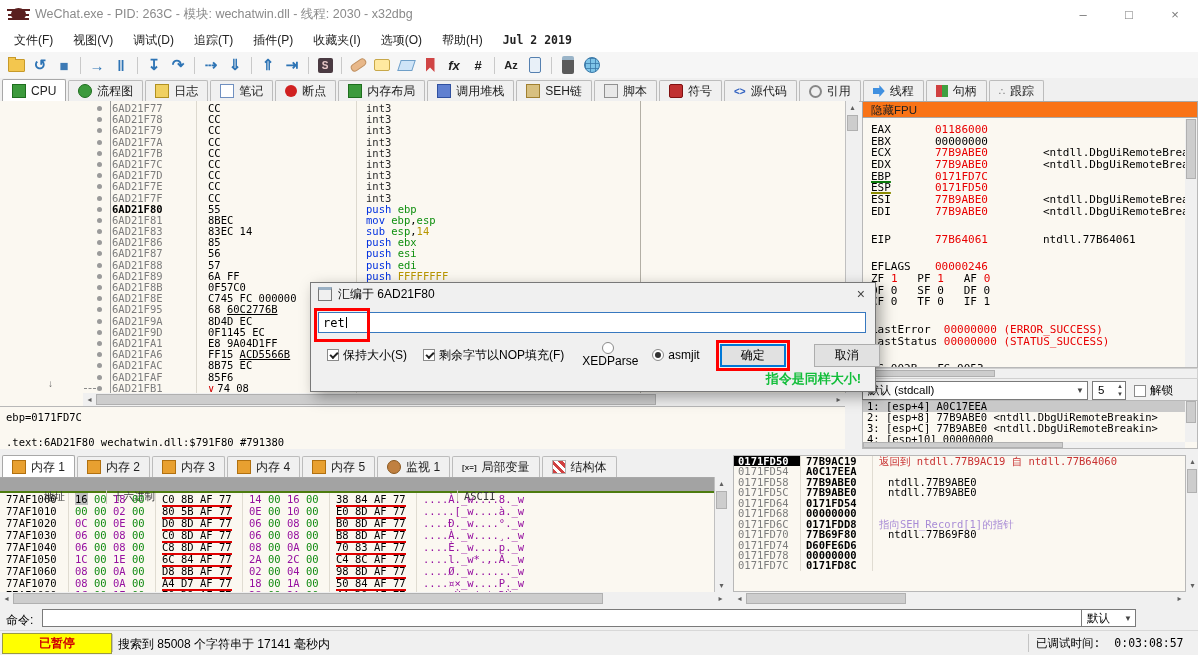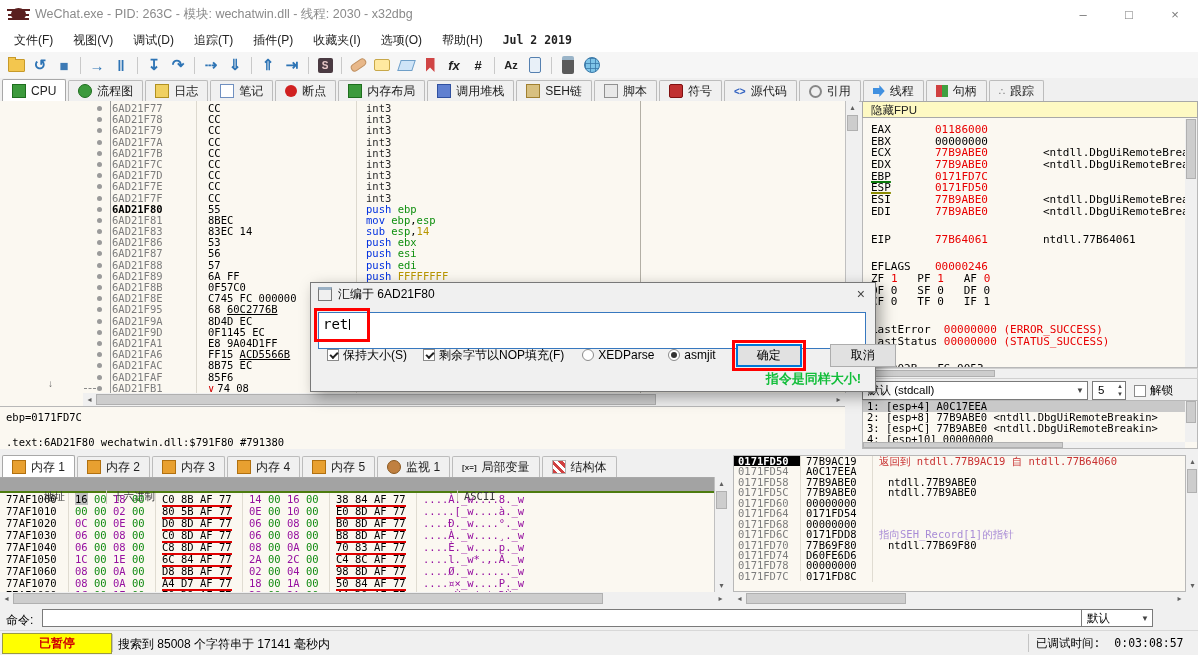--- a/index.html
+++ b/index.html
@@ -105,21 +105,21 @@
   .dis-vscroll{left:845px;top:0;width:13px;height:292px;border-left:1px solid #c0c0c0;}
   .dis-hrow{position:absolute;left:0;top:292px;width:845px;height:13px;background:#fbf8f1;}
   .dis-hscroll{left:83px;top:0;width:762px;height:13px;}
   .infobox{position:absolute;left:0;top:305px;width:845px;height:43px;background:#fbf8f1;
            border-top:1px solid #b8b8b8;font-family:"DejaVu Sans Mono",monospace;font-size:10.5px;
            color:#000;padding:4px 0 0 6px;box-sizing:border-box;}
   .infobox .l2{margin-top:13px;}
 
   
   .registers{position:absolute;left:862px;top:0;width:336px;height:348px;}
-  .fpu{position:absolute;left:0;top:0;width:336px;height:17px;background:#fef9c3;border:1px solid #a8a8a8;
+  .fpu{position:absolute;left:0;top:0;width:336px;height:17px;background:#f97316;border:1px solid #a8a8a8;
        box-sizing:border-box;font-size:11.5px;color:#222;padding:1px 0 0 8px;}
   .regs{position:absolute;left:0;top:17px;width:336px;height:250px;background:#fbf8f1;
         border:1px solid #b8b8b8;border-top:none;box-sizing:border-box;
         font-family:"DejaVu Sans Mono",monospace;font-size:11px;padding:6px 0 0 8px;overflow:hidden;}
   .rrow{height:11.7px;line-height:11.7px;white-space:pre;color:#000;}
   .rgap{height:16px;}
   .rname{display:inline-block;width:64px;}
   .nu-g{text-decoration:underline;text-decoration-color:#0a7a0a;text-decoration-thickness:2px;}
   .nu-o{text-decoration:underline;text-decoration-color:#8a8a00;text-decoration-thickness:2px;}
   .rval{display:inline-block;min-width:108px;}
@@ -166,49 +166,49 @@
   .bsel{background:#c0c0c0;color:#000;}
   .masc{display:inline-block;padding-left:6px;border-left:1px solid #e0dcd2;color:#9610a0;}
   .mem-vscroll{left:714px;top:28px;width:13px;height:115px;border-left:1px solid #c0c0c0;}
   .mem-hscroll{left:0;top:143px;width:727px;height:13px;}
   .splitter{position:absolute;left:727px;top:0;width:6px;height:158px;background:#f0f0f0;}
   .stack{position:absolute;left:733px;top:6px;width:453px;height:137px;background:#fbf8f1;
          border:1px solid #b8b8b8;box-sizing:border-box;overflow:hidden;}
   .srow{height:10.45px;line-height:10.45px;font-family:"DejaVu Sans Mono",monospace;font-size:10.5px;white-space:pre;}
   .sa{display:inline-block;width:62px;padding-left:4px;color:#7c7c7c;}
   .sa.sel{background:#000;color:#fff;font-weight:bold;}
-  .sv{display:inline-block;width:66px;padding-left:5px;border-left:1px solid #e0dcd2;color:#000;}
+  .sv{display:inline-block;width:66px;padding-left:5px;border-left:1px solid #e0dcd2;color:#000;font-weight:bold;}
   .sc{padding-left:6px;border-left:1px solid #e0dcd2;}
   .cred{color:#c83232;}.cpurple{color:#a98cd6;}.cblk{color:#000;padding-left:15px;}
   .stack-vscroll{left:1186px;top:6px;width:12px;height:137px;}
   .stack-hscroll{left:733px;top:143px;width:453px;height:13px;}
 
   
   .cmdrow{position:absolute;left:0;top:607px;width:1198px;height:23px;background:#f0f0f0;}
   .cmdlbl{position:absolute;left:6px;top:5px;font-size:12px;color:#000;}
   .cmdinput{position:absolute;left:42px;top:2px;width:1076px;height:18px;background:#fff;
             border:1px solid #7a7a7a;box-sizing:border-box;}
-  .cmdcombo{position:absolute;left:1081px;top:2px;width:72px;height:18px;}
+  .cmdcombo{position:absolute;left:1081px;top:2px;width:55px;height:18px;}
   .statusbar{position:absolute;left:0;top:630px;width:1198px;height:25px;background:#f0f0f0;
              border-top:1px solid #d8d8d8;font-size:12px;}
   .badge{position:absolute;left:2px;top:2px;width:108px;height:19px;background:#ffff00;
          border:1px solid #9a9a43;color:#d00000;font-weight:bold;text-align:center;line-height:19px;}
   .smsg{position:absolute;left:118px;top:5px;color:#000;}
   .sdiv{position:absolute;top:3px;width:1px;height:18px;background:#c4c4c4;}
   .stime{position:absolute;left:1036px;top:5px;color:#000;font-family:"DejaVu Sans Mono",monospace;font-size:11.5px;}
 
   
   .dialog{position:absolute;left:310px;top:282px;width:566px;height:110px;background:#f0f0f0;
           border:1px solid #787878;box-shadow:5px 5px 14px rgba(0,0,0,.35);z-index:30;box-sizing:border-box;}
   .dlg-title{height:22px;display:flex;align-items:center;padding-left:7px;font-size:12px;color:#000;position:relative;}
   .dlg-ic{width:12px;height:10px;border:1px solid #777;border-top:3px solid #9ab0c4;margin-right:6px;flex:none;}
   .dlg-close{position:absolute;right:10px;top:3px;font-size:14px;color:#444;}
-  .dlg-input{position:absolute;left:7px;top:29px;width:548px;height:37px;background:#fff;
+  .dlg-input{position:absolute;left:7px;top:29px;width:548px;height:21px;background:#fff;
              border:1px solid #3778bf;box-sizing:border-box;font-family:"DejaVu Sans Mono",monospace;
-             font-size:14px;padding:3px 0 0 4px;}
+             font-size:12px;padding:3px 0 0 4px;}
   .caret{display:inline-block;width:1px;height:11px;background:#000;margin-left:1px;vertical-align:-1px;}
   .anno{position:absolute;border:3px solid #ff0000;pointer-events:none;z-index:40;}
   .anno-input{left:3px;top:25px;width:50px;height:28px;}
   .dlg-opts{position:absolute;left:0;top:58px;width:566px;height:28px;display:flex;align-items:center;
             padding-left:16px;box-sizing:border-box;font-size:12px;color:#000;}
   .olbl{margin-right:0;}
   .rad{width:12px;height:12px;border:1px solid #8a8a8a;border-radius:50%;background:#fff;
        display:inline-block;position:relative;margin-right:4px;box-sizing:border-box;flex:none;}
   .rad.on::after{content:"";position:absolute;left:2px;top:2px;width:6px;height:6px;border-radius:50%;background:#333;}
   .opt{display:flex;align-items:center;flex:none;}
@@ -367,21 +367,21 @@
       <div class="drow"><span class="gut"><span class="dot"></span></span><span class="daddr">6AD21F79</span><span class="dbytes"><span>CC</span></span><span class="dinstr"><span class="tk-int">int3</span></span></div>
       <div class="drow"><span class="gut"><span class="dot"></span></span><span class="daddr">6AD21F7A</span><span class="dbytes"><span>CC</span></span><span class="dinstr"><span class="tk-int">int3</span></span></div>
       <div class="drow"><span class="gut"><span class="dot"></span></span><span class="daddr">6AD21F7B</span><span class="dbytes"><span>CC</span></span><span class="dinstr"><span class="tk-int">int3</span></span></div>
       <div class="drow"><span class="gut"><span class="dot"></span></span><span class="daddr">6AD21F7C</span><span class="dbytes"><span>CC</span></span><span class="dinstr"><span class="tk-int">int3</span></span></div>
       <div class="drow"><span class="gut"><span class="dot"></span></span><span class="daddr">6AD21F7D</span><span class="dbytes"><span>CC</span></span><span class="dinstr"><span class="tk-int">int3</span></span></div>
       <div class="drow"><span class="gut"><span class="dot"></span></span><span class="daddr">6AD21F7E</span><span class="dbytes"><span>CC</span></span><span class="dinstr"><span class="tk-int">int3</span></span></div>
       <div class="drow"><span class="gut"><span class="dot"></span></span><span class="daddr">6AD21F7F</span><span class="dbytes"><span>CC</span></span><span class="dinstr"><span class="tk-int">int3</span></span></div>
       <div class="drow sel"><span class="gut"><span class="dot"></span></span><span class="daddr">6AD21F80</span><span class="dbytes"><span>55</span></span><span class="dinstr"><span class="tk-mn">push</span><span class="tk-pl"> </span><span class="tk-reg">ebp</span></span></div>
       <div class="drow"><span class="gut"><span class="dot"></span></span><span class="daddr">6AD21F81</span><span class="dbytes"><span>8BEC</span></span><span class="dinstr"><span class="tk-mn">mov</span><span class="tk-pl"> </span><span class="tk-reg">ebp</span><span class="tk-pl">,</span><span class="tk-reg">esp</span></span></div>
       <div class="drow"><span class="gut"><span class="dot"></span></span><span class="daddr">6AD21F83</span><span class="dbytes"><span>83EC 14</span></span><span class="dinstr"><span class="tk-mn">sub</span><span class="tk-pl"> </span><span class="tk-reg">esp</span><span class="tk-pl">,</span><span class="tk-imm">14</span></span></div>
-      <div class="drow"><span class="gut"><span class="dot"></span></span><span class="daddr">6AD21F86</span><span class="dbytes"><span>53</span></span><span class="dinstr"><span class="tk-mn">push</span><span class="tk-pl"> </span><span class="tk-reg">ebx</span></span></div>
+      <div class="drow"><span class="gut"><span class="dot"></span></span><span class="daddr">6AD21F86</span><span class="dbytes"><span>85</span></span><span class="dinstr"><span class="tk-mn">push</span><span class="tk-pl"> </span><span class="tk-reg">ebx</span></span></div>
       <div class="drow"><span class="gut"><span class="dot"></span></span><span class="daddr">6AD21F87</span><span class="dbytes"><span>56</span></span><span class="dinstr"><span class="tk-mn">push</span><span class="tk-pl"> </span><span class="tk-reg">esi</span></span></div>
       <div class="drow"><span class="gut"><span class="dot"></span></span><span class="daddr">6AD21F88</span><span class="dbytes"><span>57</span></span><span class="dinstr"><span class="tk-mn">push</span><span class="tk-pl"> </span><span class="tk-reg">edi</span></span></div>
       <div class="drow"><span class="gut"><span class="dot"></span></span><span class="daddr">6AD21F89</span><span class="dbytes"><span>6A FF</span></span><span class="dinstr"><span class="tk-mn">push</span><span class="tk-pl"> </span><span class="tk-imm">FFFFFFFF</span></span></div>
       <div class="drow"><span class="gut"><span class="dot"></span></span><span class="daddr">6AD21F8B</span><span class="dbytes"><span>0F57C0</span></span><span class="dinstr"><span class="tk-mn">xorps</span><span class="tk-pl"> </span><span class="tk-reg">xmm0</span><span class="tk-pl">,</span><span class="tk-reg">xmm0</span></span></div>
       <div class="drow"><span class="gut"><span class="dot"></span></span><span class="daddr">6AD21F8E</span><span class="dbytes"><span>C745 FC 000000</span></span><span class="dinstr"></span></div>
       <div class="drow"><span class="gut"><span class="dot"></span></span><span class="daddr">6AD21F95</span><span class="dbytes"><span>68 </span><span class="bu">60C2776B</span></span><span class="dinstr"></span></div>
       <div class="drow"><span class="gut"><span class="dot"></span></span><span class="daddr">6AD21F9A</span><span class="dbytes"><span>8D4D EC</span></span><span class="dinstr"></span></div>
       <div class="drow"><span class="gut"><span class="dot"></span></span><span class="daddr">6AD21F9D</span><span class="dbytes"><span>0F1145 EC</span></span><span class="dinstr"></span></div>
       <div class="drow"><span class="gut"><span class="dot"></span></span><span class="daddr">6AD21FA1</span><span class="dbytes"><span>E8 9A04D1FF</span></span><span class="dinstr"></span></div>
       <div class="drow"><span class="gut"><span class="dot"></span></span><span class="daddr">6AD21FA6</span><span class="dbytes"><span>FF15 </span><span class="bu">ACD5566B</span></span><span class="dinstr"></span></div>
@@ -525,21 +525,20 @@
     <span class="arr" style="left:0;">◂</span>
       <span class="arr" style="right:0;">▸</span>
     <div class="thumb" style="top:1px;bottom:1px;left:13px;width:590px;"></div>
   </div>
   <div class="splitter"></div>
   <div class="stack" id="stack">
       <div class="srow"><span class="sa sel">0171FD50</span><span class="sv">77B9AC19</span><span class="sc cred">返回到 ntdll.77B9AC19 自 ntdll.77B64060</span></div>
       <div class="srow"><span class="sa">0171FD54</span><span class="sv">A0C17EEA</span><span class="sc cblk"></span></div>
       <div class="srow"><span class="sa">0171FD58</span><span class="sv">77B9ABE0</span><span class="sc cblk">ntdll.77B9ABE0</span></div>
       <div class="srow"><span class="sa">0171FD5C</span><span class="sv">77B9ABE0</span><span class="sc cblk">ntdll.77B9ABE0</span></div>
-      <div class="srow"><span class="sa">0171FD60</span><span class="sv">00000000</span><span class="sc cblk"></span></div>
       <div class="srow"><span class="sa">0171FD64</span><span class="sv">0171FD54</span><span class="sc cblk"></span></div>
       <div class="srow"><span class="sa">0171FD68</span><span class="sv">00000000</span><span class="sc cblk"></span></div>
       <div class="srow"><span class="sa">0171FD6C</span><span class="sv">0171FDD8</span><span class="sc cpurple">指向SEH_Record[1]的指针</span></div>
       <div class="srow"><span class="sa">0171FD70</span><span class="sv">77B69F80</span><span class="sc cblk">ntdll.77B69F80</span></div>
       <div class="srow"><span class="sa">0171FD74</span><span class="sv">D60FE6D6</span><span class="sc cblk"></span></div>
       <div class="srow"><span class="sa">0171FD78</span><span class="sv">00000000</span><span class="sc cblk"></span></div>
       <div class="srow"><span class="sa">0171FD7C</span><span class="sv">0171FD8C</span><span class="sc cblk"></span></div>
     </div>
   <div class="sb stack-vscroll">
     <span class="arr" style="top:0;">▴</span>
@@ -582,21 +581,21 @@
   <div class="anno anno-input"></div>
   <div class="dlg-opts">
     <label class="opt">
       <span class="cbox on"></span>
       <span class="olbl">保持大小(S)</span>
     </label>
     <label class="opt" style="margin-left:16px;">
       <span class="cbox on"></span>
       <span class="olbl">剩余字节以NOP填充(F)</span>
     </label>
-    <label class="opt" style="margin-left:18px;">
+    <label class="opt" style="margin-left:18px;flex-direction:column;">
       <span class="rad"></span>
       <span class="olbl">XEDParse</span>
     </label>
     <label class="opt" style="margin-left:14px;">
       <span class="rad on"></span>
       <span class="olbl">asmjit</span>
     </label>
     <span class="okwrap" style="margin-left:16px;">
       <div class="dbtn def">确定</div>
     </span>

